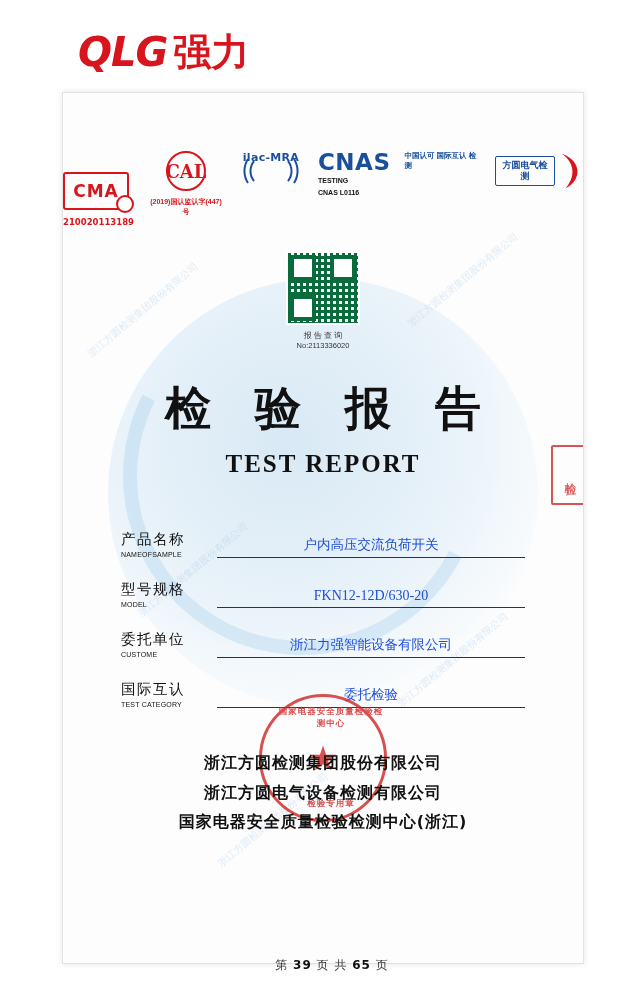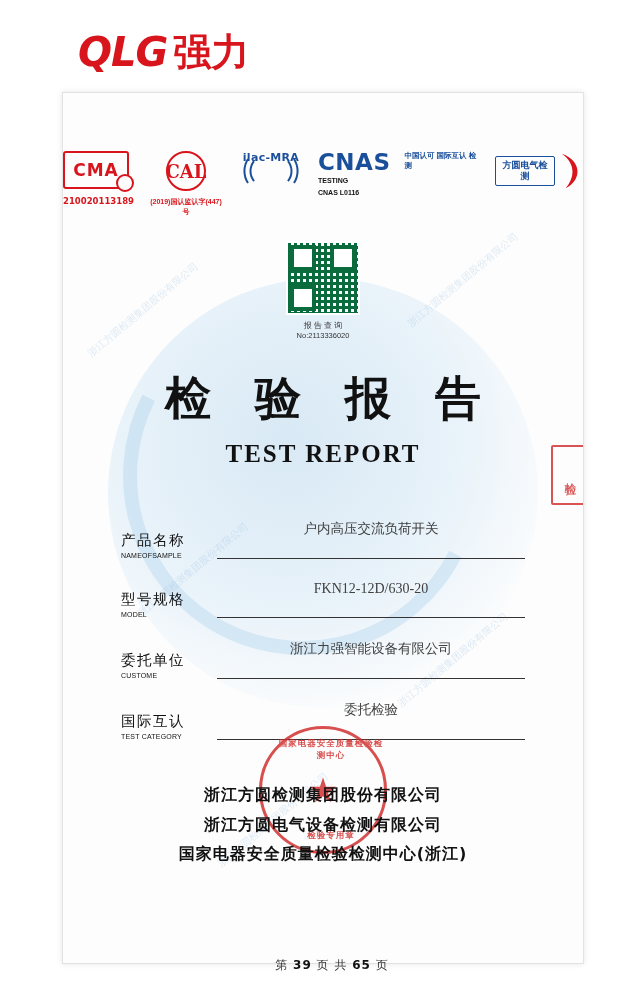--- a/index.html
+++ b/index.html
@@ -62,20 +62,21 @@
     display:flex;align-items:flex-start;justify-content:center;
     gap:14px;margin-top:58px;
   }
   .logo-item{text-align:center;}
   .cma-box{
     width:62px;height:34px;border:2px solid #d8151c;border-radius:3px;
     display:flex;align-items:center;justify-content:center;
     color:#d8151c;font-weight:bold;font-size:17px;letter-spacing:1px;
     font-family:"DejaVu Sans", sans-serif;
     position:relative;
+    margin-top:21px;
   }
   .cma-box:after{
     content:"";position:absolute;right:-7px;bottom:-5px;
     width:14px;height:14px;border:2px solid #d8151c;border-radius:50%;
     background:#fdfdfd;
   }
   .cma-code{
     color:#d8151c;font-size:8.5px;font-weight:bold;margin-top:7px;
     font-family:"DejaVu Sans", sans-serif;
   }
@@ -157,22 +158,22 @@
     display:flex;align-items:flex-end;margin-bottom:22px;
   }
   .field-label{width:96px;flex:none;}
   .label-cn{
     font-size:14.5px;color:#111;letter-spacing:1.5px;
     font-family:"DejaVu Sans", sans-serif;white-space:nowrap;
   }
   .label-en{font-size:7px;color:#111;letter-spacing:.2px;margin-top:2px;}
   .field-value{
     flex:1;border-bottom:1px solid #333;
-    text-align:center;font-size:13.5px;color:#404040;
-    padding-bottom:20px;
+    text-align:center;font-size:13.5px;color:#1d4ed8;
+    padding-bottom:3px;
     font-family:"DejaVu Sans", sans-serif;
   }
   .field-value.latin{font-family:"Liberation Serif", serif;font-size:14px;}
 
   
   .org-block{margin-top:40px;text-align:center;position:relative;}
   .stamp{
     position:absolute;left:50%;top:-54px;transform:translateX(-50%);
     width:122px;height:122px;border:3px solid #d02a2a;border-radius:50%;
     opacity:.82;

